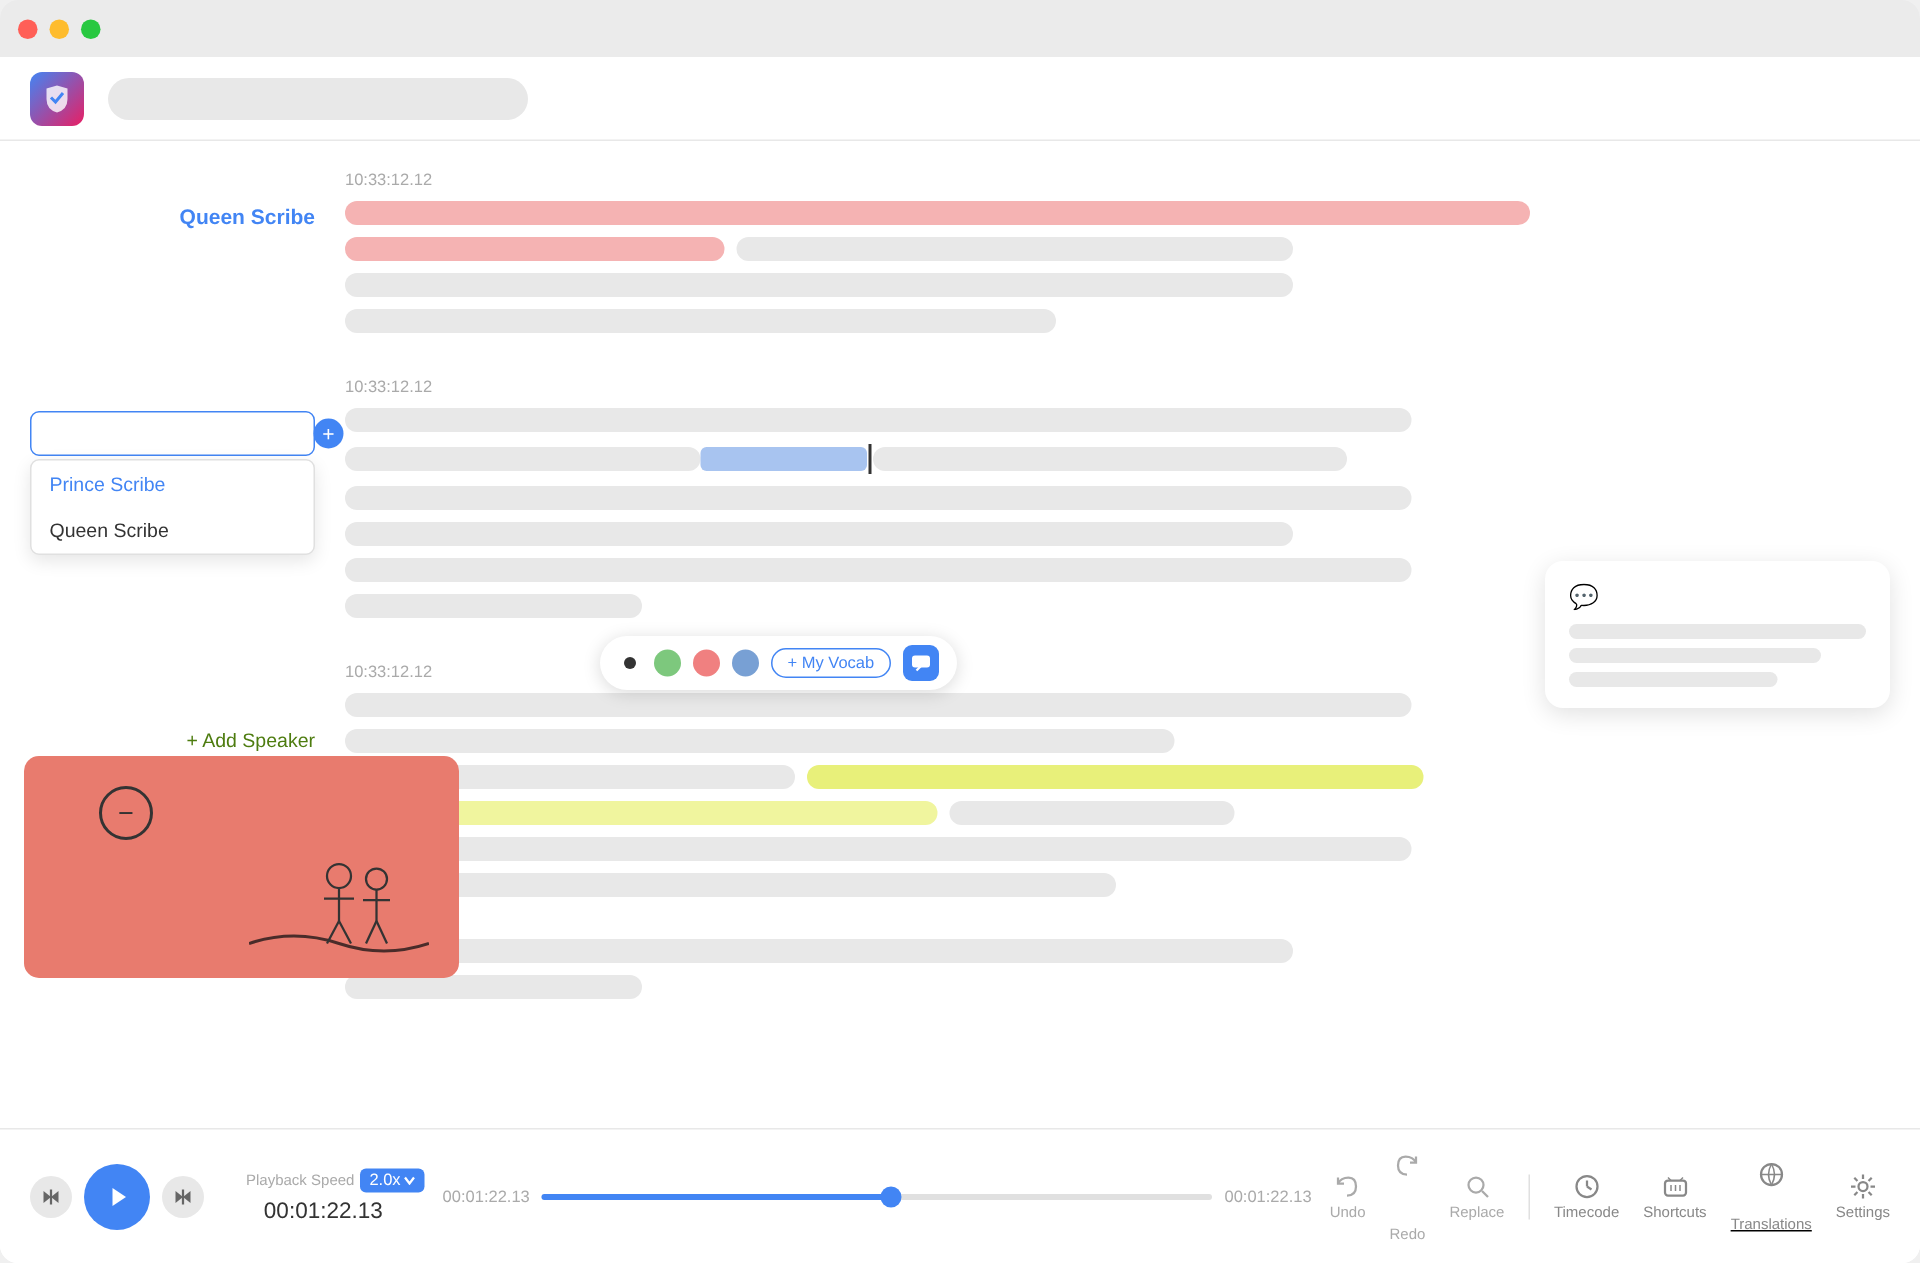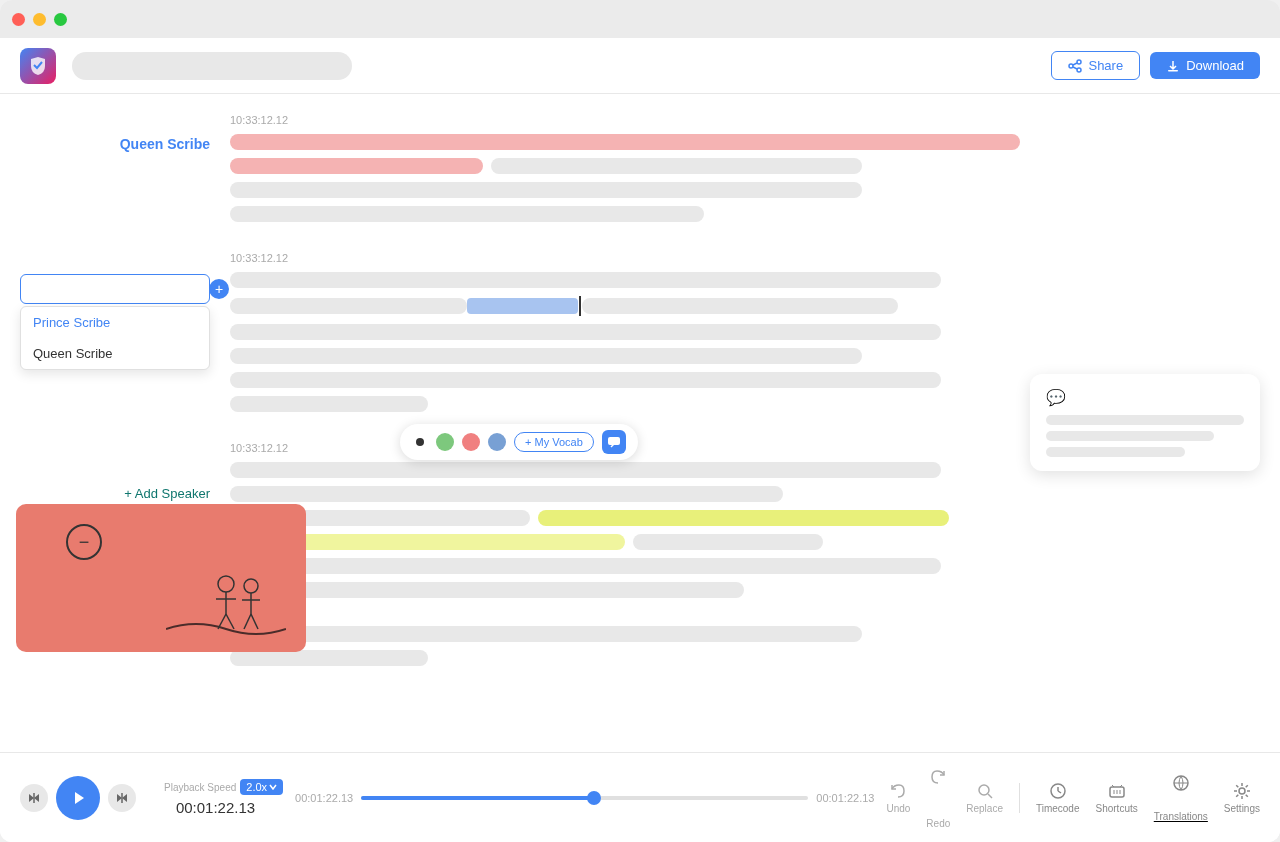--- a/index.html
+++ b/index.html
@@ -122,21 +122,21 @@
       padding-top: 22px;
     }
     .speaker-name {
       font-size: 14px;
       font-weight: 600;
       color: #4285f4;
       text-align: right;
     }
     .add-speaker {
       font-size: 13px;
-      color: #0f766e;
+      color: #4d7c0f;
       cursor: pointer;
       display: flex; align-items: center; gap: 4px;
       padding-top: 22px;
       text-align: center;
     }
     .transcript-content {
       flex: 1;
     }
     .timestamp {
       font-size: 11px;
@@ -405,39 +405,20 @@
 
     <div class="top-bar">
       <div class="logo">
         <svg width="22" height="22" viewBox="0 0 22 22">
           <path d="M4 4 L11 2 L18 4 L18 11 Q18 18 11 20 Q4 18 4 11 Z" fill="white" opacity="0.8"></path>
           <path d="M7 10 L10 13 L15 7" stroke="#4285f4" stroke-width="2" fill="none"></path>
         </svg>
       </div>
       <div class="top-bar-title-bar"></div>
       <div class="top-bar-spacer"></div>
-      <div class="top-bar-actions">
-        <button class="btn-share">
-          <svg width="14" height="14" viewBox="0 0 14 14">
-            <circle cx="11" cy="3" r="2" stroke="#4285f4" stroke-width="1.5" fill="none"></circle>
-            <circle cx="3" cy="7" r="2" stroke="#4285f4" stroke-width="1.5" fill="none"></circle>
-            <circle cx="11" cy="11" r="2" stroke="#4285f4" stroke-width="1.5" fill="none"></circle>
-            <line x1="5" y1="6" x2="9" y2="4" stroke="#4285f4" stroke-width="1.5"></line>
-            <line x1="5" y1="8" x2="9" y2="10" stroke="#4285f4" stroke-width="1.5"></line>
-          </svg>
-          <span>Share</span>
-        </button>
-        <button class="btn-download">
-          <svg width="14" height="14" viewBox="0 0 14 14">
-            <path d="M7 2 L7 9 M4 7 L7 10 L10 7" stroke="white" stroke-width="1.5" fill="none"></path>
-            <rect x="2" y="11" width="10" height="1.5" rx="0.75" fill="white"></rect>
-          </svg>
-          <span>Download</span>
-        </button>
-      </div>
     </div>
 
     <div class="main-area">
       <div class="content-area" style="padding-left: 30px; padding-right: 260px;">
 
         <div class="transcript-block">
           <div class="speaker-col">
             <span class="speaker-name">Queen Scribe</span>
           </div>
           <div class="transcript-content">

